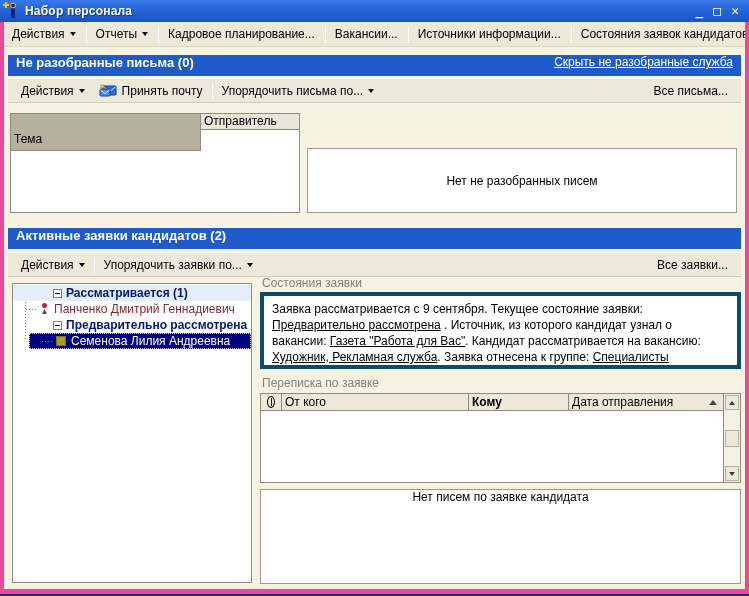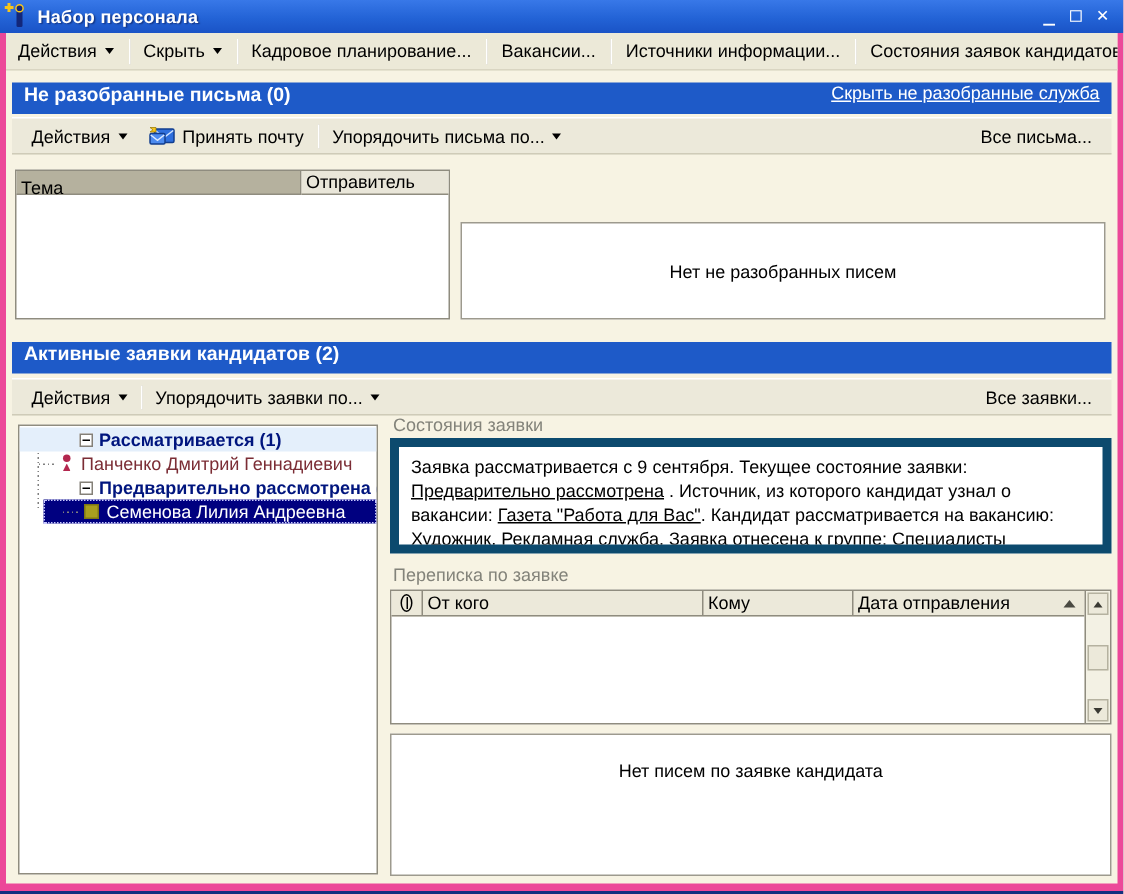--- a/index.html
+++ b/index.html
@@ -67,31 +67,31 @@
   .mail-icon{ width:18px; height:13px; display:inline-block;}
 
   
   .mail-table{
     position:absolute; left:6px; top:91px; width:290px; height:100px;
     background:#fff; border:1px solid #8F8C7F;
   }
   .mail-table .hdr{ display:flex; height:16px; font-size:12px;}
   .mail-table .hdr .c1{
     width:190px; background:#B5B19E; border-right:1px solid #8F8C7F; border-bottom:1px solid #8F8C7F;
-    padding:4px 3px; line-height:15px;}
+    padding:18px 3px; line-height:15px;}
   .mail-table .hdr .c2{
     flex:1; background:#E9E6D9; border-bottom:1px solid #8F8C7F; padding:0 3px; line-height:15px;}
 
   .empty-box{
     position:absolute; background:#fff; border:1px solid #9D9A8E;
     font-size:12px; color:#000; text-align:center;
   }
   .empty-mail{ left:303px; top:126px; width:430px; height:65px;
     display:flex; align-items:center; justify-content:center;}
-  .empty-corr{ left:256px; top:467px; width:481px; height:95px; padding-top:17px;}
+  .empty-corr{ left:256px; top:467px; width:481px; height:95px; }
 
   
   .tree-panel{
     position:absolute; left:8px; top:261px; width:240px; height:300px;
     background:#fff; border:1px solid #8F8C7F; font-size:12px; overflow:hidden;
   }
   .tree{ position:relative; padding-top:1px;}
   .tree .vline{ position:absolute; left:12px; top:12px; width:1px; height:44px;
     background:repeating-linear-gradient(to bottom,#808080 0 1px,transparent 1px 3px);}
   .tree-row{ height:16px; display:flex; align-items:center; white-space:nowrap; position:relative;}
@@ -113,36 +113,36 @@
   .icon-square{ width:10px; height:10px; background:#A99E1F; border:1px solid #7E7614;
     margin:0 5px 0 2px; flex:0 0 auto;}
 
   
   .grp-label{ position:absolute; font-size:12px; color:#83837A;}
   .lbl-desc{ left:258px; top:254px;}
   .lbl-corr{ left:258px; top:354px;}
 
   .desc-box{
     position:absolute; left:256px; top:270px; width:481px; height:77px;
-    background:#fff; border:6px solid #0c4a6e; padding:5px 8px;
+    background:#fff; border:4px solid #0c4a6e; padding:5px 8px;
     font-size:12px; line-height:16px; color:#000; overflow:hidden;
   }
   .desc-box a{ color:#000; text-decoration:underline; cursor:pointer;}
 
   .corr-table{
     position:absolute; left:256px; top:371px; width:481px; height:90px;
     background:#fff; border:1px solid #8F8C7F;
   }
   .corr-hdr{ display:flex; height:17px; font-size:12px; background:#ECE9DA;
     border-bottom:1px solid #8F8C7F;}
   .corr-hdr > div{ border-right:1px solid #8F8C7F; padding:1px 3px; line-height:14px;
     overflow:hidden; white-space:nowrap;}
   .corr-c0{ width:21px; display:flex; align-items:center; justify-content:center;}
   .corr-c1{ width:187px;}
-  .corr-c2{ width:100px;}
+  .corr-c2{ width:100px;font-weight:bold;}
   .corr-c3{ flex:1; display:flex; align-items:center; border-right:none !important;}
   .corr-c3 .txt{ flex:1;}
   .sort-asc{ width:0; height:0; border-left:4px solid transparent; border-right:4px solid transparent;
     border-bottom:5px solid #4a4a42; margin-right:3px;}
   .clip{ width:8px; height:12px; border:1px solid #000; border-radius:4px/6px; position:relative;}
   .clip::after{ content:""; position:absolute; left:3px; top:1px; bottom:1px; width:1px; background:#000;}
 
   .vscroll{
     position:absolute; right:0; top:0; bottom:0; width:17px;
     background:#F3F1E4; border-left:1px solid #8F8C7F;
@@ -182,21 +182,21 @@
 
   <div class="client">
 
     <div class="menubar">
       <div class="menu-item">
         <span>Действия</span>
         <span class="dd-arrow"></span>
       </div>
       <div class="menu-sep"></div>
       <div class="menu-item">
-        <span>Скрыть</span>
+        <span>Отчеты</span>
         <span class="dd-arrow"></span>
       </div>
       <div class="menu-sep"></div>
       <div class="menu-item">
         <span>Кадровое планирование...</span>
       </div>
       <div class="menu-sep"></div>
       <div class="menu-item">
         <span>Вакансии...</span>
       </div>

